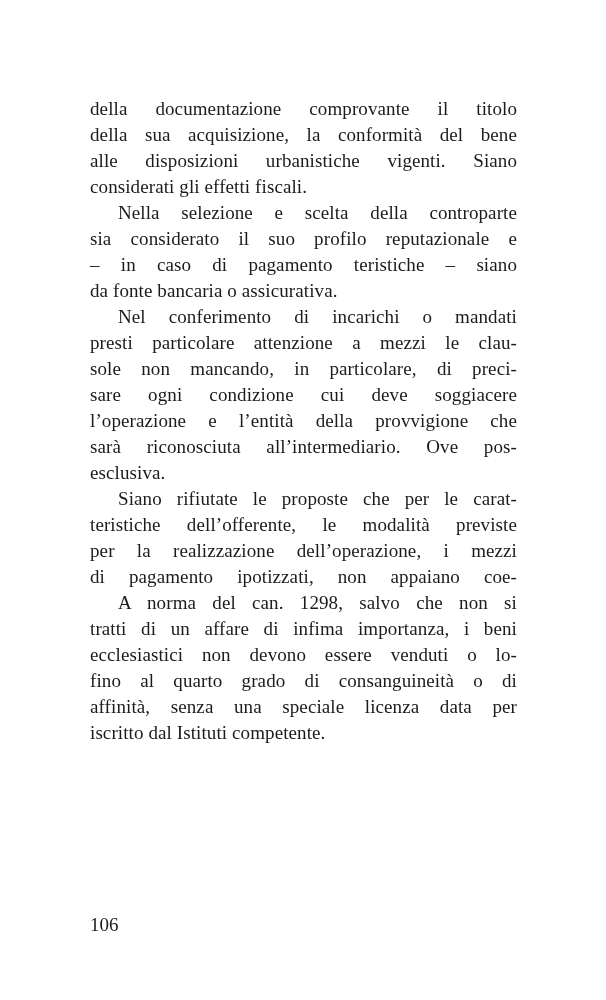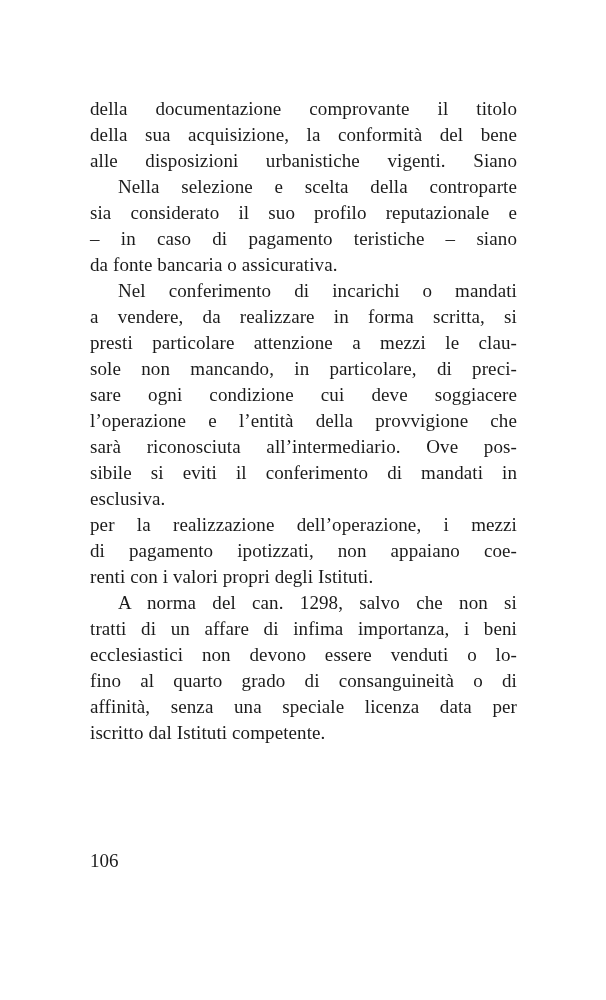--- a/index.html
+++ b/index.html
@@ -35,56 +35,56 @@
   }
   .line.para-end {
     text-align-last: left;
   }
   .line.indent {
     text-indent: 28px;
   }
   .page-number {
     position: absolute;
     left: 90px;
-    top: 848px;
+    top: 912px;
     font-size: 19px;
     line-height: 26px;
   }
 </style>
 </head>
 <body>
 
 <div class="page">
   <div class="text-block">
       <div class="paragraph">
         <div class="line">della documentazione comprovante il titolo</div>
         <div class="line">della sua acquisizione, la conformità del bene</div>
         <div class="line">alle disposizioni urbanistiche vigenti. Siano</div>
+        <div class="line para-end">considerati gli effetti fiscali.</div>
       </div>
       <div class="paragraph">
         <div class="line indent">Nella selezione e scelta della controparte</div>
         <div class="line">sia considerato il suo profilo reputazionale e</div>
         <div class="line">– in caso di pagamento teristiche – siano</div>
         <div class="line para-end">da fonte bancaria o assicurativa.</div>
       </div>
       <div class="paragraph">
         <div class="line indent">Nel conferimento di incarichi o mandati</div>
-        <div class="line">a vendere, da realizzare in forma scritta, si</div>
         <div class="line">presti particolare attenzione a mezzi le clau-</div>
         <div class="line">sole non mancando, in particolare, di preci-</div>
         <div class="line">sare ogni condizione cui deve soggiacere</div>
         <div class="line">l’operazione e l’entità della provvigione che</div>
         <div class="line">sarà riconosciuta all’intermediario. Ove pos-</div>
-        <div class="line">sibile si eviti il conferimento di mandati in</div>
         <div class="line para-end">esclusiva.</div>
       </div>
       <div class="paragraph">
+        <div class="line indent">Siano rifiutate le proposte che per le carat-</div>
+        <div class="line">teristiche dell’offerente, le modalità previste</div>
         <div class="line">per la realizzazione dell’operazione, i mezzi</div>
         <div class="line">di pagamento ipotizzati, non appaiano coe-</div>
-        <div class="line para-end">renti con i valori propri degli Istituti.</div>
       </div>
       <div class="paragraph">
         <div class="line indent">A norma del can. 1298, salvo che non si</div>
         <div class="line">tratti di un affare di infima importanza, i beni</div>
         <div class="line">ecclesiastici non devono essere venduti o lo-</div>
         <div class="line">fino al quarto grado di consanguineità o di</div>
         <div class="line">affinità, senza una speciale licenza data per</div>
         <div class="line para-end">iscritto dal Istituti competente.</div>
       </div>
     </div>

